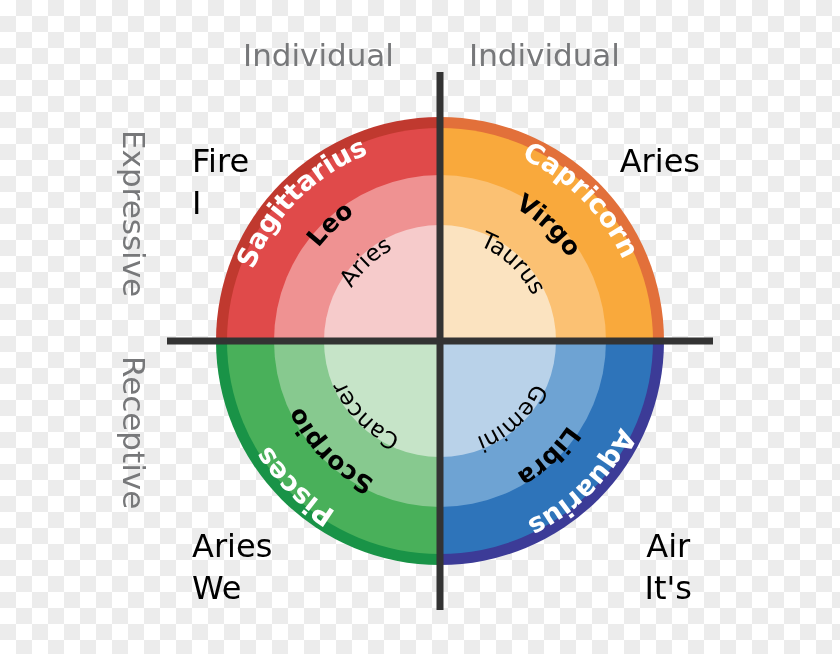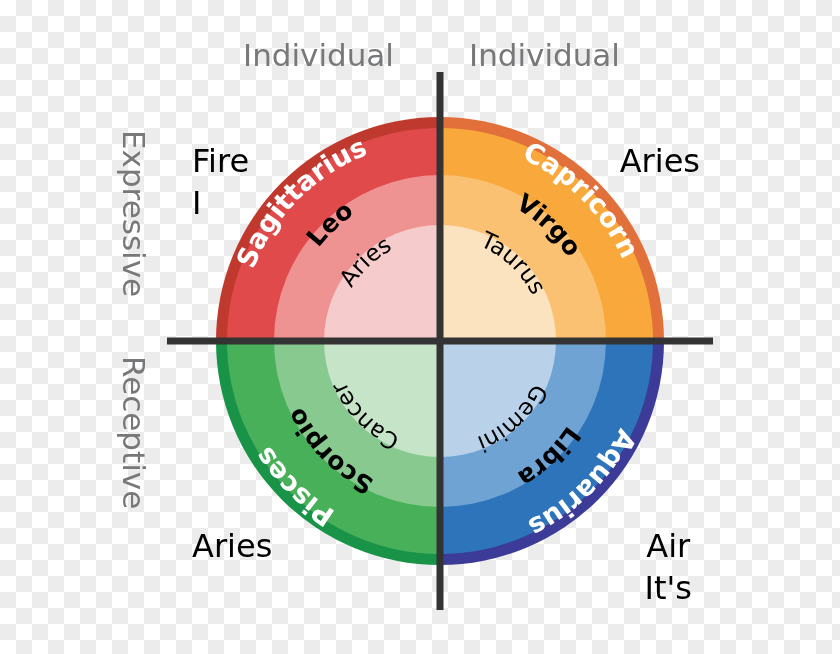--- a/index.html
+++ b/index.html
@@ -162,19 +162,20 @@
 
   <div class="elem-label" id="elem-fire">
     <span>Fire</span>
     <span class="sub">I</span>
   </div>
   <div class="elem-label" id="elem-earth">
     <span>Aries</span>
   </div>
   <div class="elem-label" id="elem-water">
     <span>Aries</span>
+    <span class="sub">We</span>
   </div>
   <div class="elem-label" id="elem-air">
     <span>Air</span>
     <span class="sub">It's</span>
   </div>
 
 </div>
 
 </body></html>

